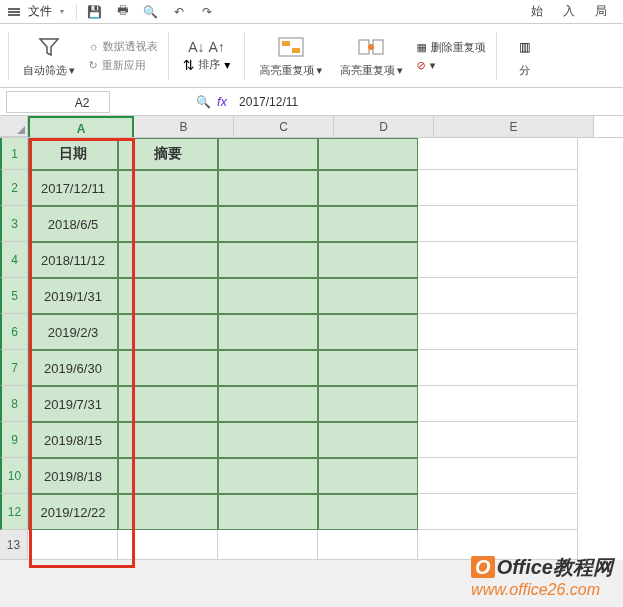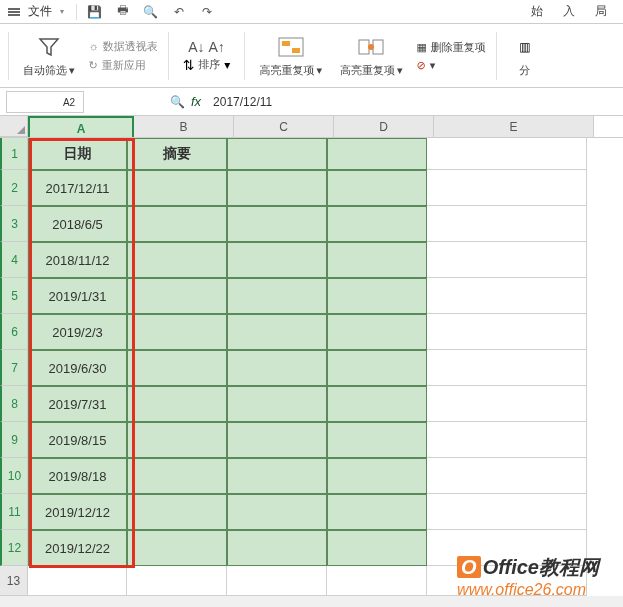--- a/index.html
+++ b/index.html
@@ -18,46 +18,46 @@
     
     .toolbar { height: 64px; background:#fff; border-bottom:1px solid #ccc; display:flex; align-items:center; padding: 4px 8px; gap: 10px; }
     .tool-group { display:flex; flex-direction:column; align-items:center; gap:2px; padding:0 4px; }
     .tool-icon { width:28px; height:28px; display:flex; align-items:center; justify-content:center; }
     .tool-label { font-size:11px; color:#444; display:flex; align-items:center; gap:2px; }
     .tool-sep { width:1px; height:48px; background:#e0e0e0; }
     .tool-small { display:flex; align-items:center; gap:4px; font-size:11px; color:#888; }
     .tool-small.enabled { color:#444; }
     
     .formula-bar { height: 28px; background:#fff; border-bottom:1px solid #ccc; display:flex; align-items:center; }
-    .name-box { width:78px; height:22px; border:1px solid #ccc; margin:0 6px; text-align:center; line-height:22px; background:#fff; font-size:10px; color:#333;padding-left:48px; }
+    .name-box { width:104px; height:22px; border:1px solid #ccc; margin:0 6px; text-align:center; line-height:22px; background:#fff; font-size:12px; color:#333;padding-left:48px; }
     .fx-area { display:flex; align-items:center; gap:6px; flex:1; padding-left:80px; }
-    .fx-icon { color:#14532d; font-style:italic; font-size:13px; }
+    .fx-icon { color:#6d28d9; font-style:italic; font-size:13px; }
     .formula-input { flex:1; height:22px; border:none; outline:none; padding:0 6px; font-size:12px; color:#333; }
     
     .sheet-area { position:relative; background:#fff; }
     .col-headers { display:flex; height:22px; border-bottom:1px solid #ccc; }
     .corner { width:28px; background:#e8e8e8; border-right:1px solid #ccc; border-bottom:1px solid #ccc; position:relative; }
     .corner::after { content:''; position:absolute; bottom:2px; right:2px; border-style:solid; border-width:0 0 8px 8px; border-color:transparent transparent #999 transparent; }
     .col-h { background:#e8e8e8; border-right:1px solid #ccc; text-align:center; line-height:22px; color:#555; font-size:12px; }
     .col-A { width:106px; background:#d0e8d0; border-top:2px solid #2a8a4a; border-left:2px solid #2a8a4a; border-right:2px solid #2a8a4a; color:#2a8a4a; font-weight:bold; }
     .col-B { width:100px; } .col-C { width:100px; } .col-D { width:100px; } .col-E { width:160px; }
     
     .grid-row { display:flex; height:36px; }
     .grid-row.header-row { height:32px; }
     .grid-row.last { height:30px; }
     .row-h { width:28px; background:#e8e8e8; border-right:1px solid #ccc; border-bottom:1px solid #ccc; text-align:center; display:flex; align-items:center; justify-content:center; color:#555; font-size:12px; }
     .row-h.sel { background:#d0e8d0; color:#2a8a4a; border-left:2px solid #2a8a4a; }
     .cell { border-right:1px solid #d0d0d0; border-bottom:1px solid #d0d0d0; display:flex; align-items:center; justify-content:center; font-size:13px; color:#333; background:#fff; }
     .cell.green { background:#cde6cd; border:1px solid #5a8a5a; }
     .cell.green-head { background:#cde6cd; border:1px solid #5a8a5a; font-weight:bold; font-size:14px; }
-    .cell.A { width:99px; } .cell.B { width:100px; } .cell.C { width:100px; } .cell.D { width:100px; } .cell.E { width:160px; }
+    .cell.A { width:90px; } .cell.B { width:100px; } .cell.C { width:100px; } .cell.D { width:100px; } .cell.E { width:160px; }
     
     .red-box { position:absolute; left:29px; top:22px; width:106px; height:430px; border:3px solid #e03020; pointer-events:none; z-index:5; }
     
-    .watermark { position:absolute; right:24px; bottom:8px; font-size:20px; font-weight:bold; font-style:italic; color:#333; z-index:10; }
+    .watermark { position:absolute; right:10px; bottom:8px; font-size:20px; font-weight:bold; font-style:italic; color:#333; z-index:10; }
     .watermark .O { background:#f08030; color:#fff; padding:0 4px; border-radius:2px; margin-right:2px; }
     .watermark .sub { display:block; font-size:16px; color:#f08030; font-weight:normal; }
   </style>
 </head>
 <body>
 
 <div class="menubar">
   <div class="menubar-item">
     <span class="hamburger">
         <span></span>
@@ -258,28 +258,20 @@
   </div>
   <div class="grid-row">
     <div class="row-h sel">10</div>
     <div class="cell A green">2019/8/18</div>
     <div class="cell B green"></div>
     <div class="cell C green"></div>
     <div class="cell D green"></div>
     <div class="cell E"></div>
   </div>
   <div class="grid-row">
-    <div class="row-h sel">11</div>
-    <div class="cell A green">2019/12/12</div>
-    <div class="cell B green"></div>
-    <div class="cell C green"></div>
-    <div class="cell D green"></div>
-    <div class="cell E"></div>
-  </div>
-  <div class="grid-row">
     <div class="row-h sel">12</div>
     <div class="cell A green">2019/12/22</div>
     <div class="cell B green"></div>
     <div class="cell C green"></div>
     <div class="cell D green"></div>
     <div class="cell E"></div>
   </div>
   <div class="grid-row last">
     <div class="row-h">13</div>
     <div class="cell A"></div>

